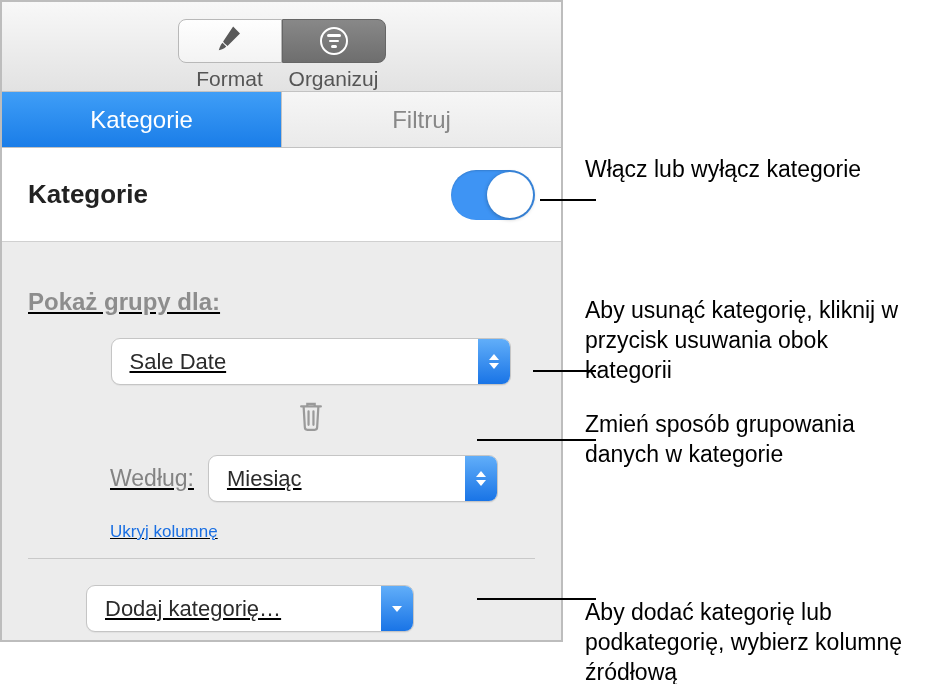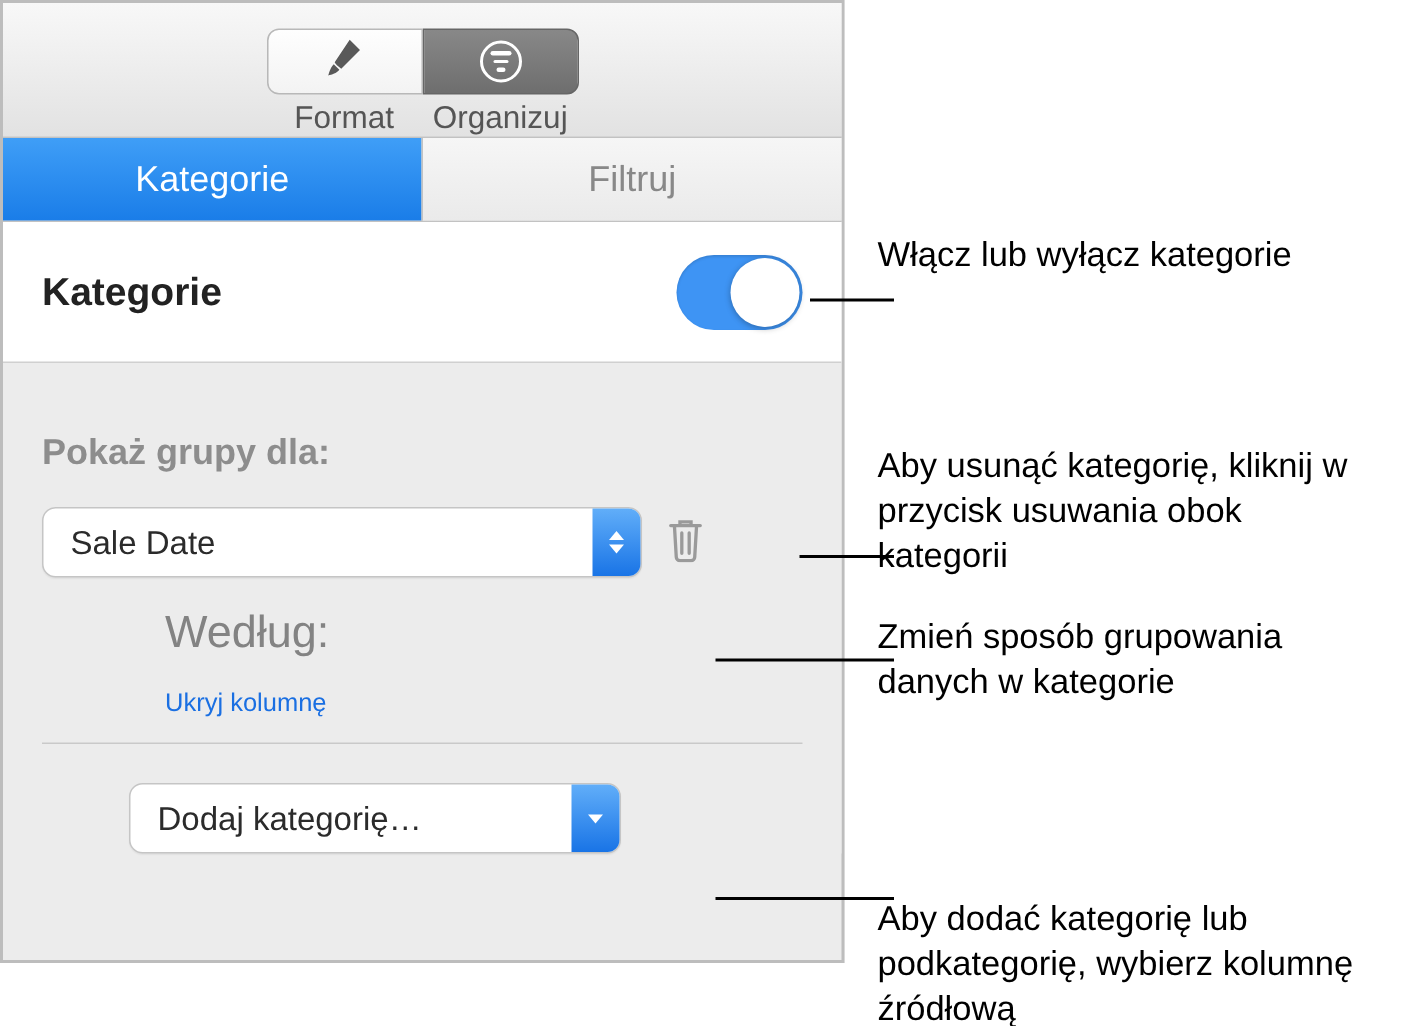--- a/index.html
+++ b/index.html
@@ -145,41 +145,44 @@
       background: #fff;
       border-radius: 50%;
       top: 2px;
       right: 2px;
       box-shadow: 0 1px 4px rgba(0,0,0,0.3);
     }
 
     .body-area {
       padding: 46px 26px 0 26px;
       background: #ececec;
+      text-decoration: underline;
     }
     .groups-label {
       font-size: 24px;
       font-weight: 600;
       color: #8d8d8d;
       margin-bottom: 22px;
     }
     .row {
       display: flex;
       align-items: center;
       gap: 14px;
       margin-bottom: 20px;
     }
     .row.indent {
+      margin-left: 58px;
+      flex-direction: column;
     }
     .row.indent2 {
       margin-left: 82px;
       align-items: center;
     }
     .field-label {
-      font-size: 30px;
+      font-size: 23px;
       color: #838383;
     }
     .popup {
       height: 47px;
       background: #fff;
       border: 1px solid #c5c5c5;
       border-radius: 9px;
       display: flex;
       align-items: center;
       padding-left: 18px;
@@ -307,20 +310,27 @@
         <span>
           <svg viewBox="0 0 24 26">
               <path d="M4 6 h16 M9 6 V4 h6 v2 M6 6 l1 17 a2 2 0 0 0 2 2 h6 a2 2 0 0 0 2 -2 l1 -17 M10 10 v11 M14 10 v11" stroke="#9a9a9a" stroke-width="1.8" fill="none" stroke-linecap="round"></path>
             </svg>
         </span>
       </div>
     </div>
 
     <div class="row indent2">
       <span class="field-label">Według:</span>
+      <div class="popup popup-med">
+        <span>Miesiąc</span>
+        <div class="arrow-box">
+          <div class="arrow-up"></div>
+            <div class="arrow-down"></div>
+        </div>
+      </div>
     </div>
 
     <div class="row indent2" style="margin-top:8px; margin-bottom:8px;">
       <span class="link-text">Ukryj kolumnę</span>
     </div>
 
     <div class="divider"></div>
 
     <div class="popup popup-add">
       <span>Dodaj kategorię…</span>

